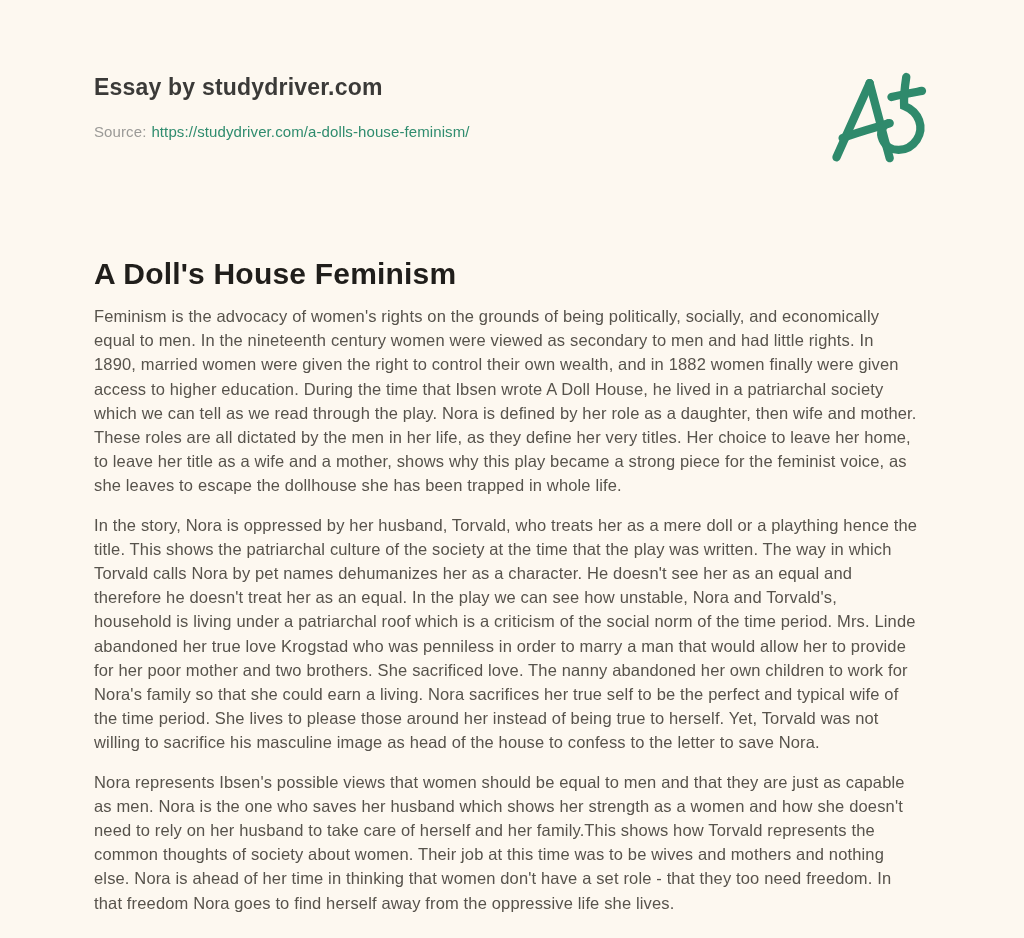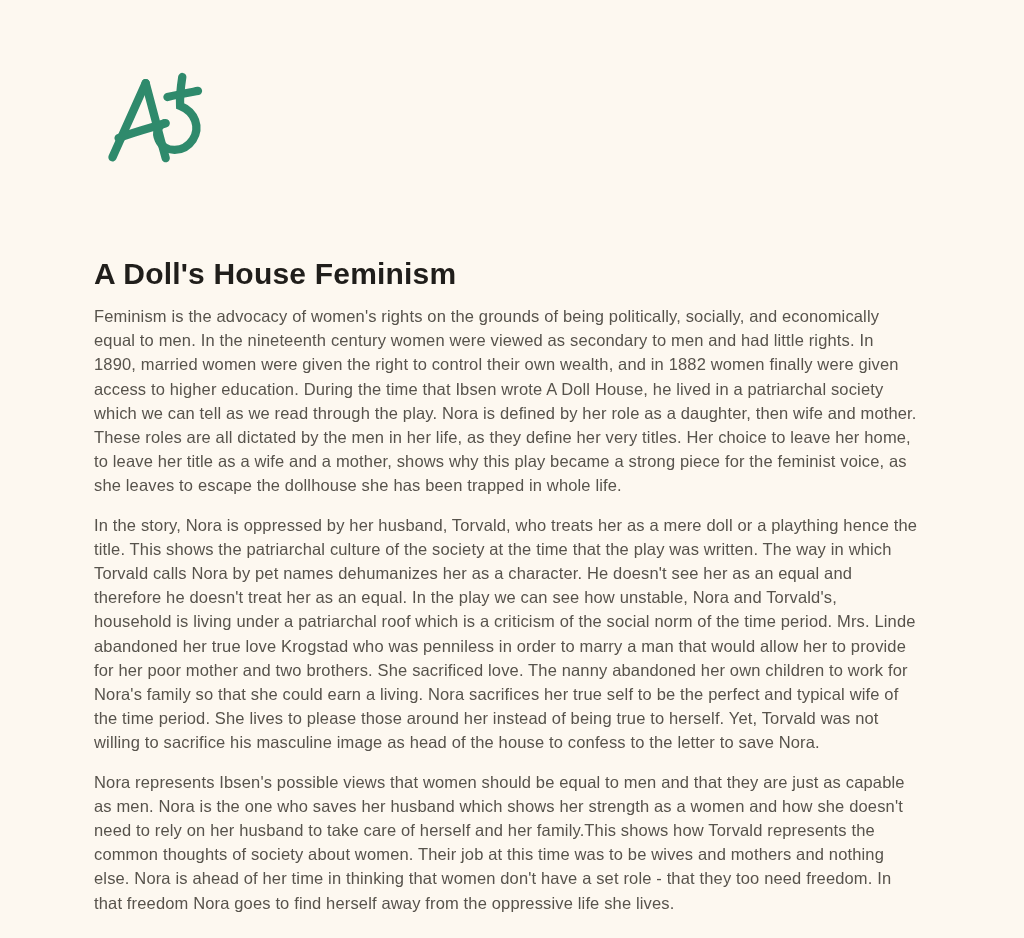--- a/index.html
+++ b/index.html
@@ -71,20 +71,26 @@
     color: #57534c;
     letter-spacing: 0.15px;
   }
 </style>
 </head>
 <body>
 
 <div class="container">
 
   <header class="header">
+    <div class="header-left">
+      <h1 class="site-title">Essay by studydriver.com</h1>
+      <div class="source-line">
+        <span class="source-label">Source:</span><a class="source-link" href="#">https://studydriver.com/a-dolls-house-feminism/</a>
+      </div>
+    </div>
 
     <div class="logo">
       <svg viewBox="0 0 124 110" fill="none" xmlns="http://www.w3.org/2000/svg">
         <g stroke="#2f8a6c" stroke-width="9.5" stroke-linecap="round" fill="none">
 
           <path d="M19 100 L57 15"></path>
 
           <path d="M57 15 C64 42 72 72 80 101"></path>
 
           <path d="M26 78 C44 71 60 67 80 61"></path>

